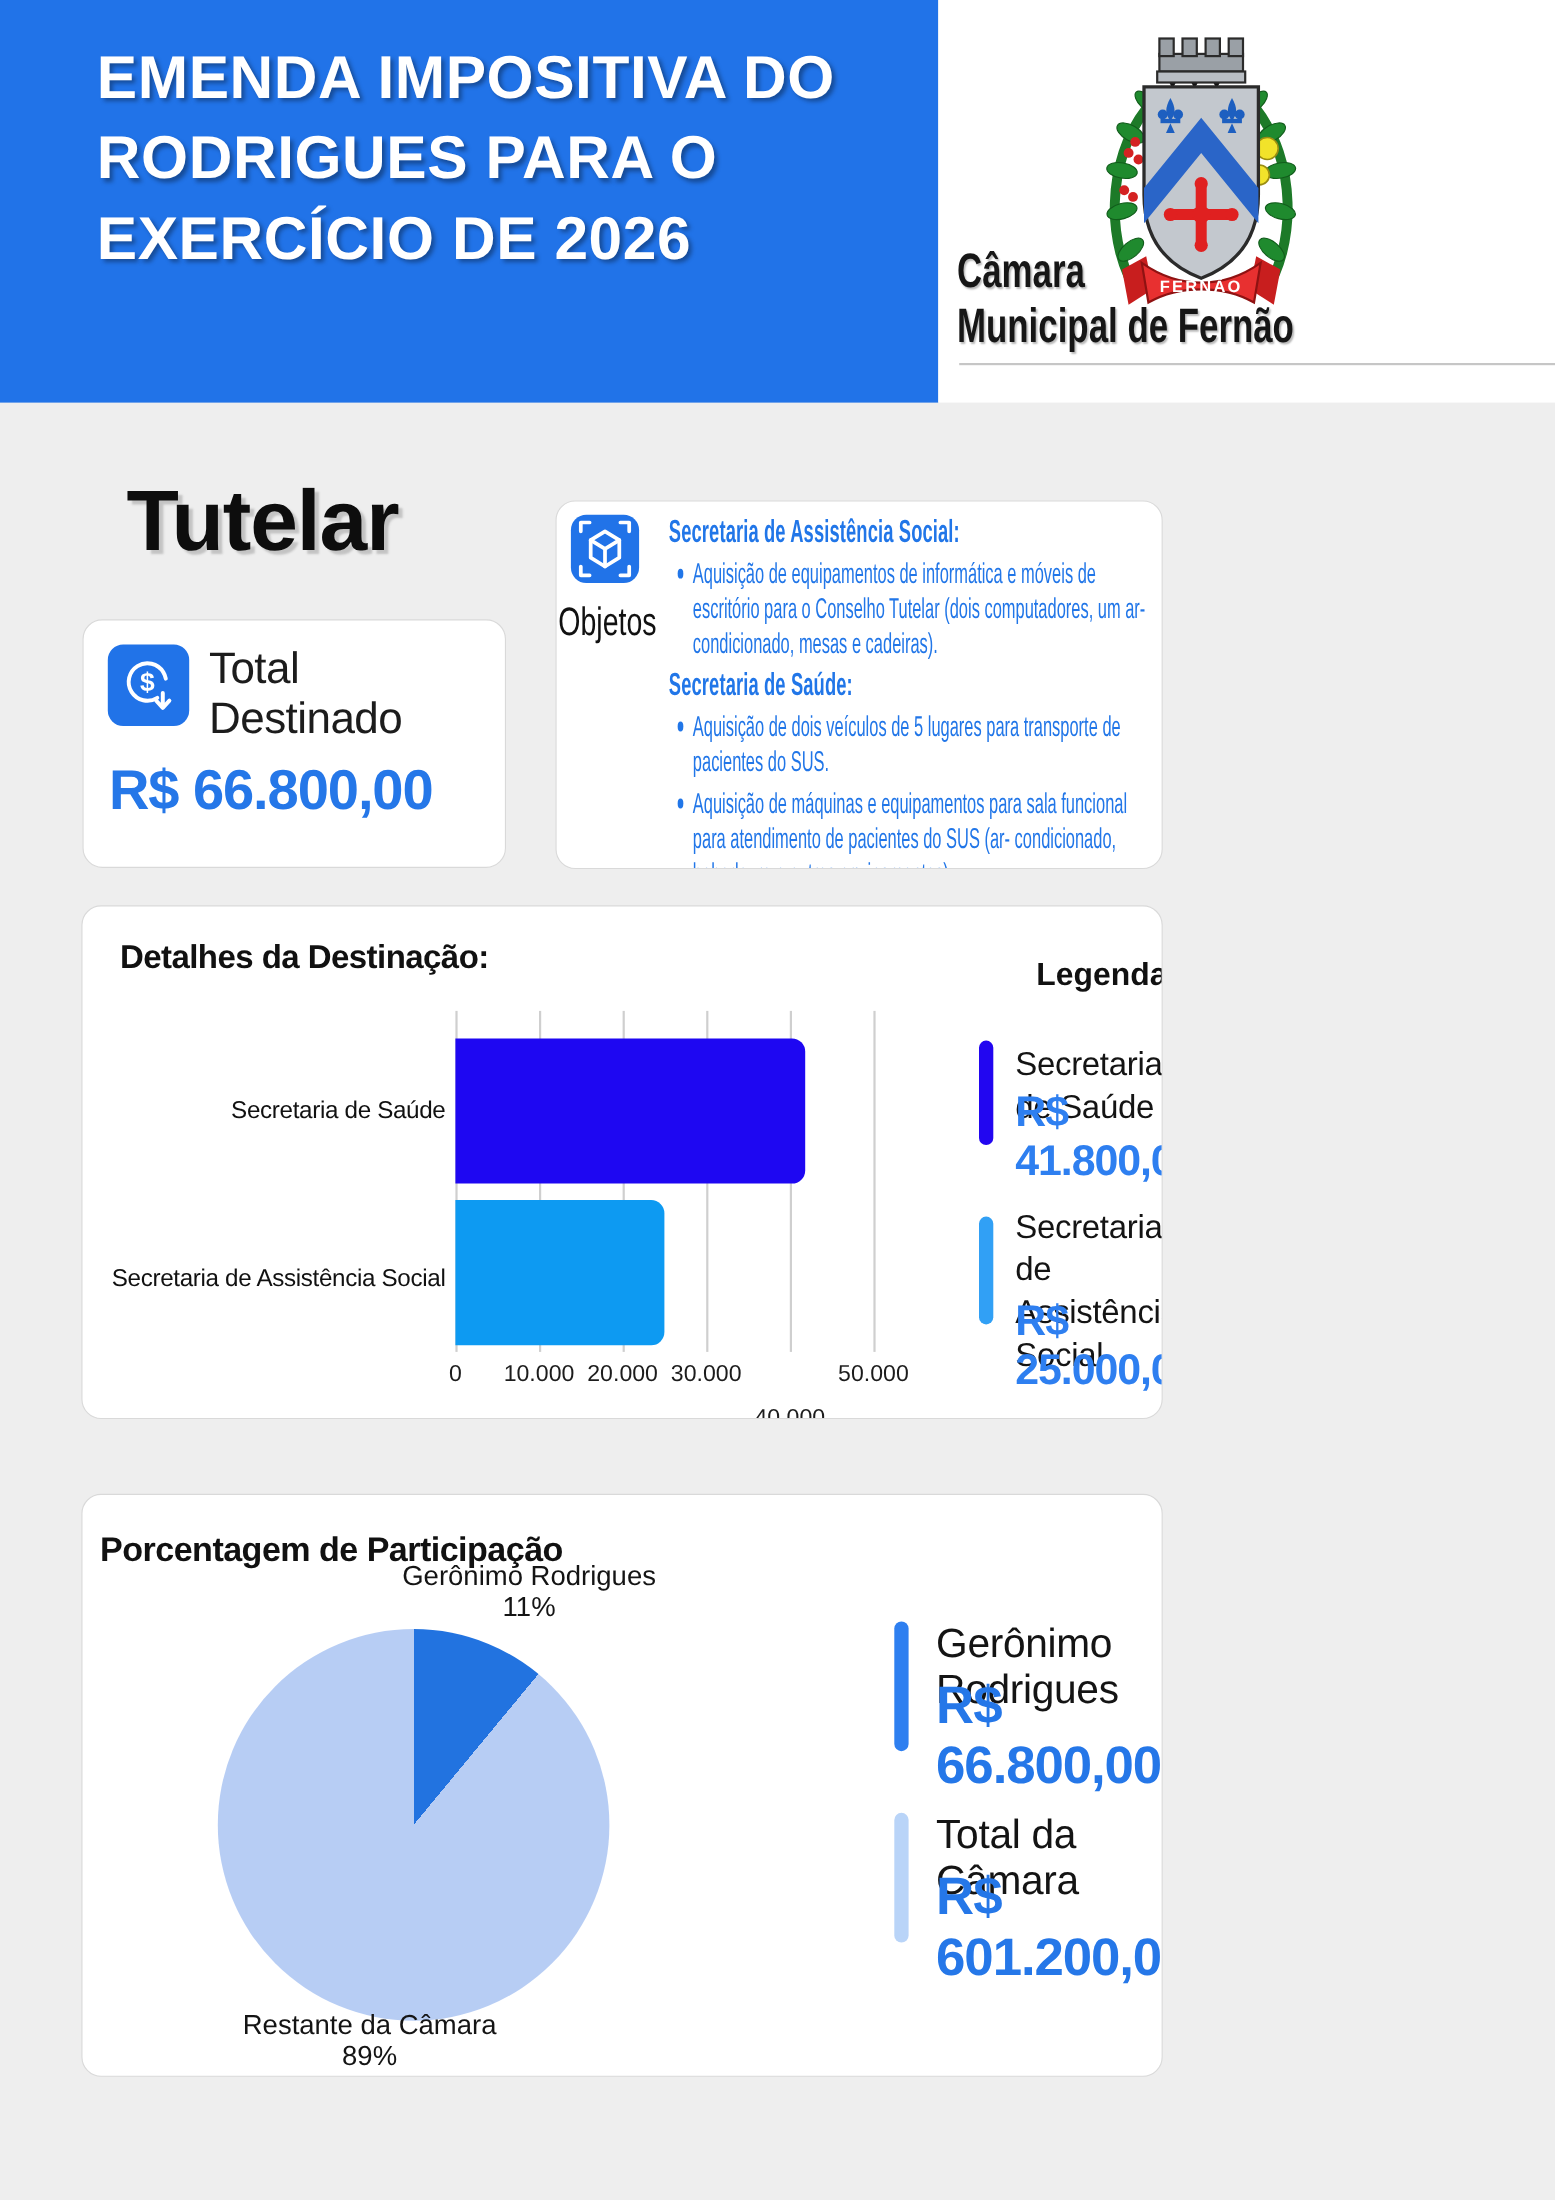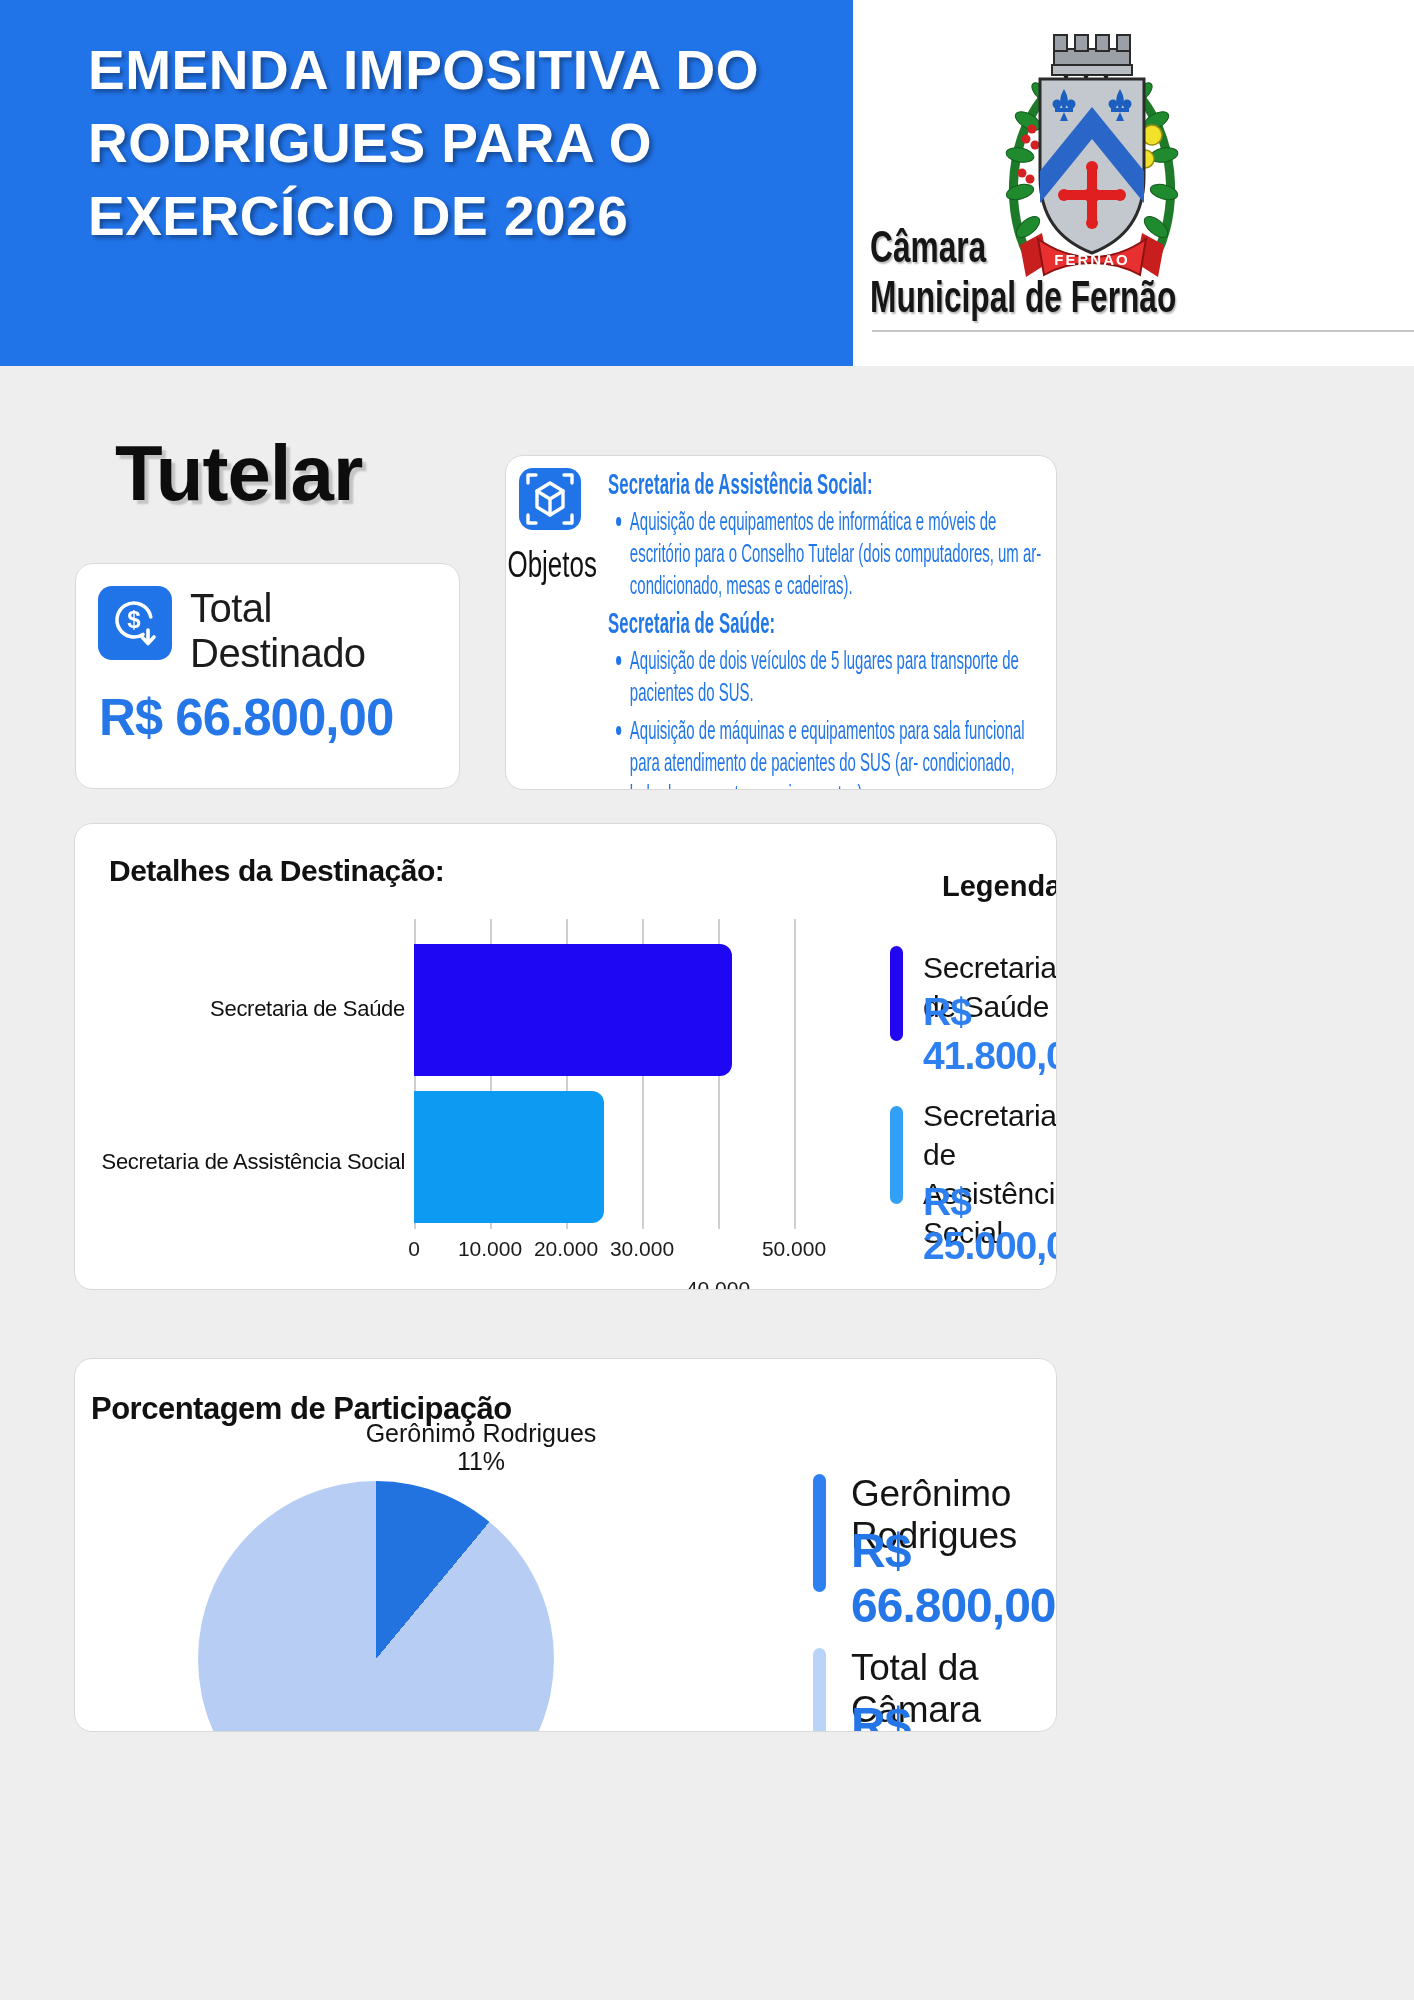--- a/index.html
+++ b/index.html
@@ -59,21 +59,21 @@
   .tick { position:absolute; transform:translateX(-50%); font-size:21px; color:#1c1c1c; white-space:nowrap; }
   .cap { position:absolute; width:13px; border-radius:7px; }
   .bcap1 { left:815px; top:122px; height:95px; }
   .bcap2 { left:815px; top:282px; height:98px; }
   .leg-lbl { position:absolute; left:848px; font-size:30px; color:#141414; letter-spacing:-.3px; line-height:39px; }
   .leg-val { position:absolute; left:848px; font-size:39px; font-weight:800; color:#2e7ff0; letter-spacing:-1px; }
   .bleg1-lbl { top:124px; } .bleg1-val { top:166px; }
   .bleg2-lbl { top:272px; } .bleg2-val { top:356px; }
 
   
-  .pie-card { left:74px; top:1358px; width:983px; height:374px; }
+  .pie-card { left:74px; top:1358px; width:983px; height:530px; }
   .pie-title { position:absolute; left:16px; top:32px; font-size:31px; font-weight:700; color:#111; letter-spacing:-.5px; }
   .pie { position:absolute; left:123px; top:122px; width:356px; height:356px; border-radius:50%; }
   .slice-lbl { position:absolute; transform:translateX(-50%); text-align:center; font-size:25px; line-height:28px; color:#141414; white-space:nowrap; }
   .slice-top { left:406px; top:60px; }
   .slice-bottom { left:261px; top:468px; }
   .pcap1 { left:738px; top:115px; height:118px; }
   .pcap2 { left:738px; top:289px; height:118px; }
   .pleg-lbl { position:absolute; left:776px; font-size:37px; color:#141414; letter-spacing:-.3px; }
   .pleg-val { position:absolute; left:776px; font-size:48px; font-weight:800; color:#2577e8; letter-spacing:-1px; }
   .pleg1-lbl { top:114px; } .pleg1-val { top:164px; }

